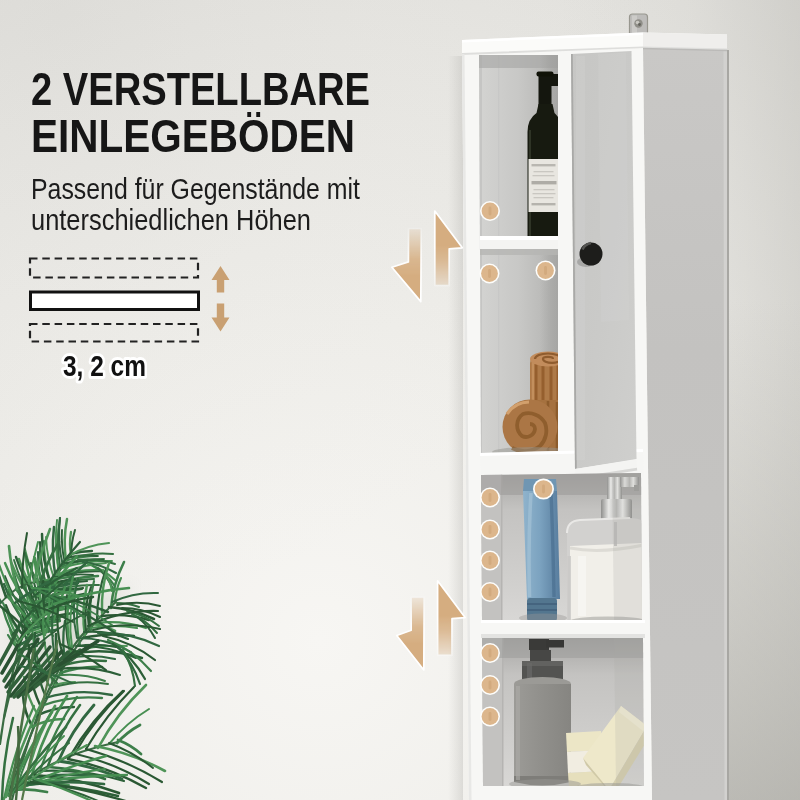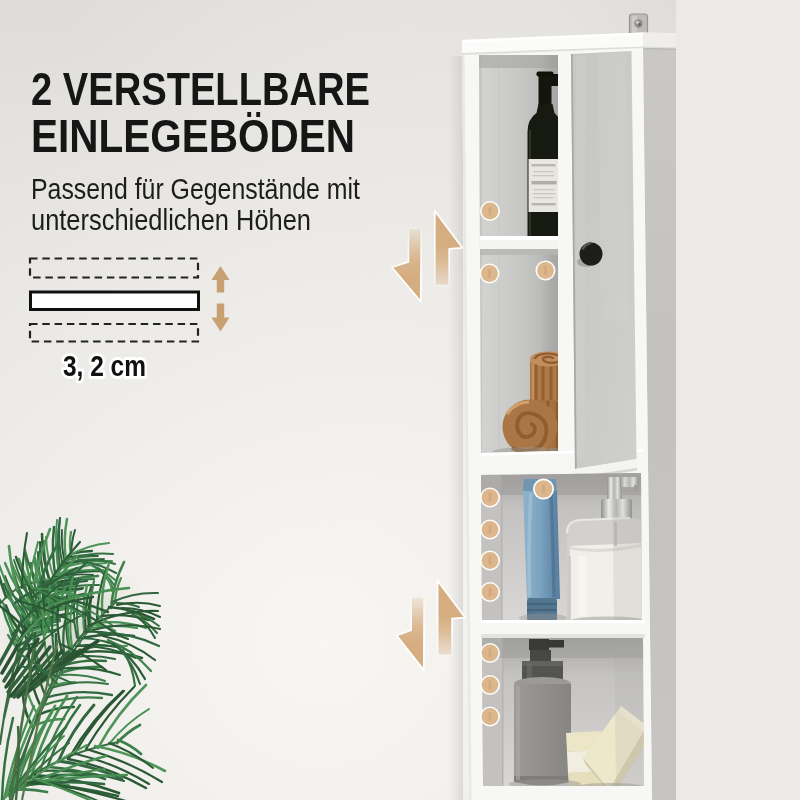--- a/index.html
+++ b/index.html
@@ -1,16 +1,16 @@
 <!DOCTYPE html>
 <html><head>
 <meta charset="utf-8">
 <style>
   html,body{margin:0;padding:0;background:#eceae6;}
-  #stage{position:relative;width:676px;height:800px;overflow:hidden;}
+  #stage{position:relative;width:800px;height:800px;overflow:hidden;}
   svg{display:block;}
   text{font-family:"Liberation Sans",sans-serif;}
 </style>
 </head>
 <body>
 <div id="stage">
 <svg width="800" height="800" viewBox="0 0 800 800">
 <defs>
   <radialGradient id="bgGrad" cx="0.40" cy="0.80" r="1.15">
     <stop offset="0" stop-color="#f7f6f3"></stop>

